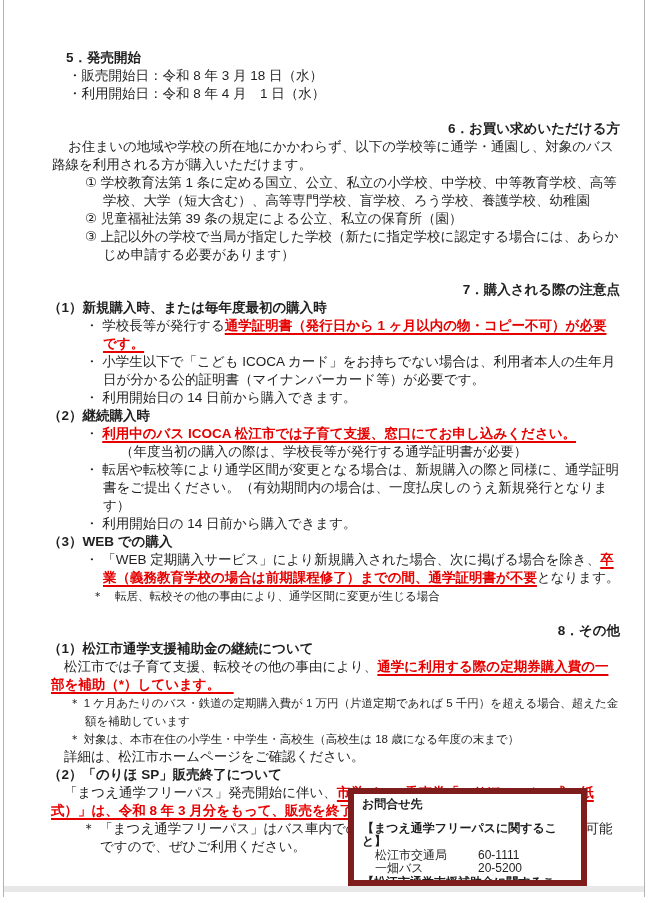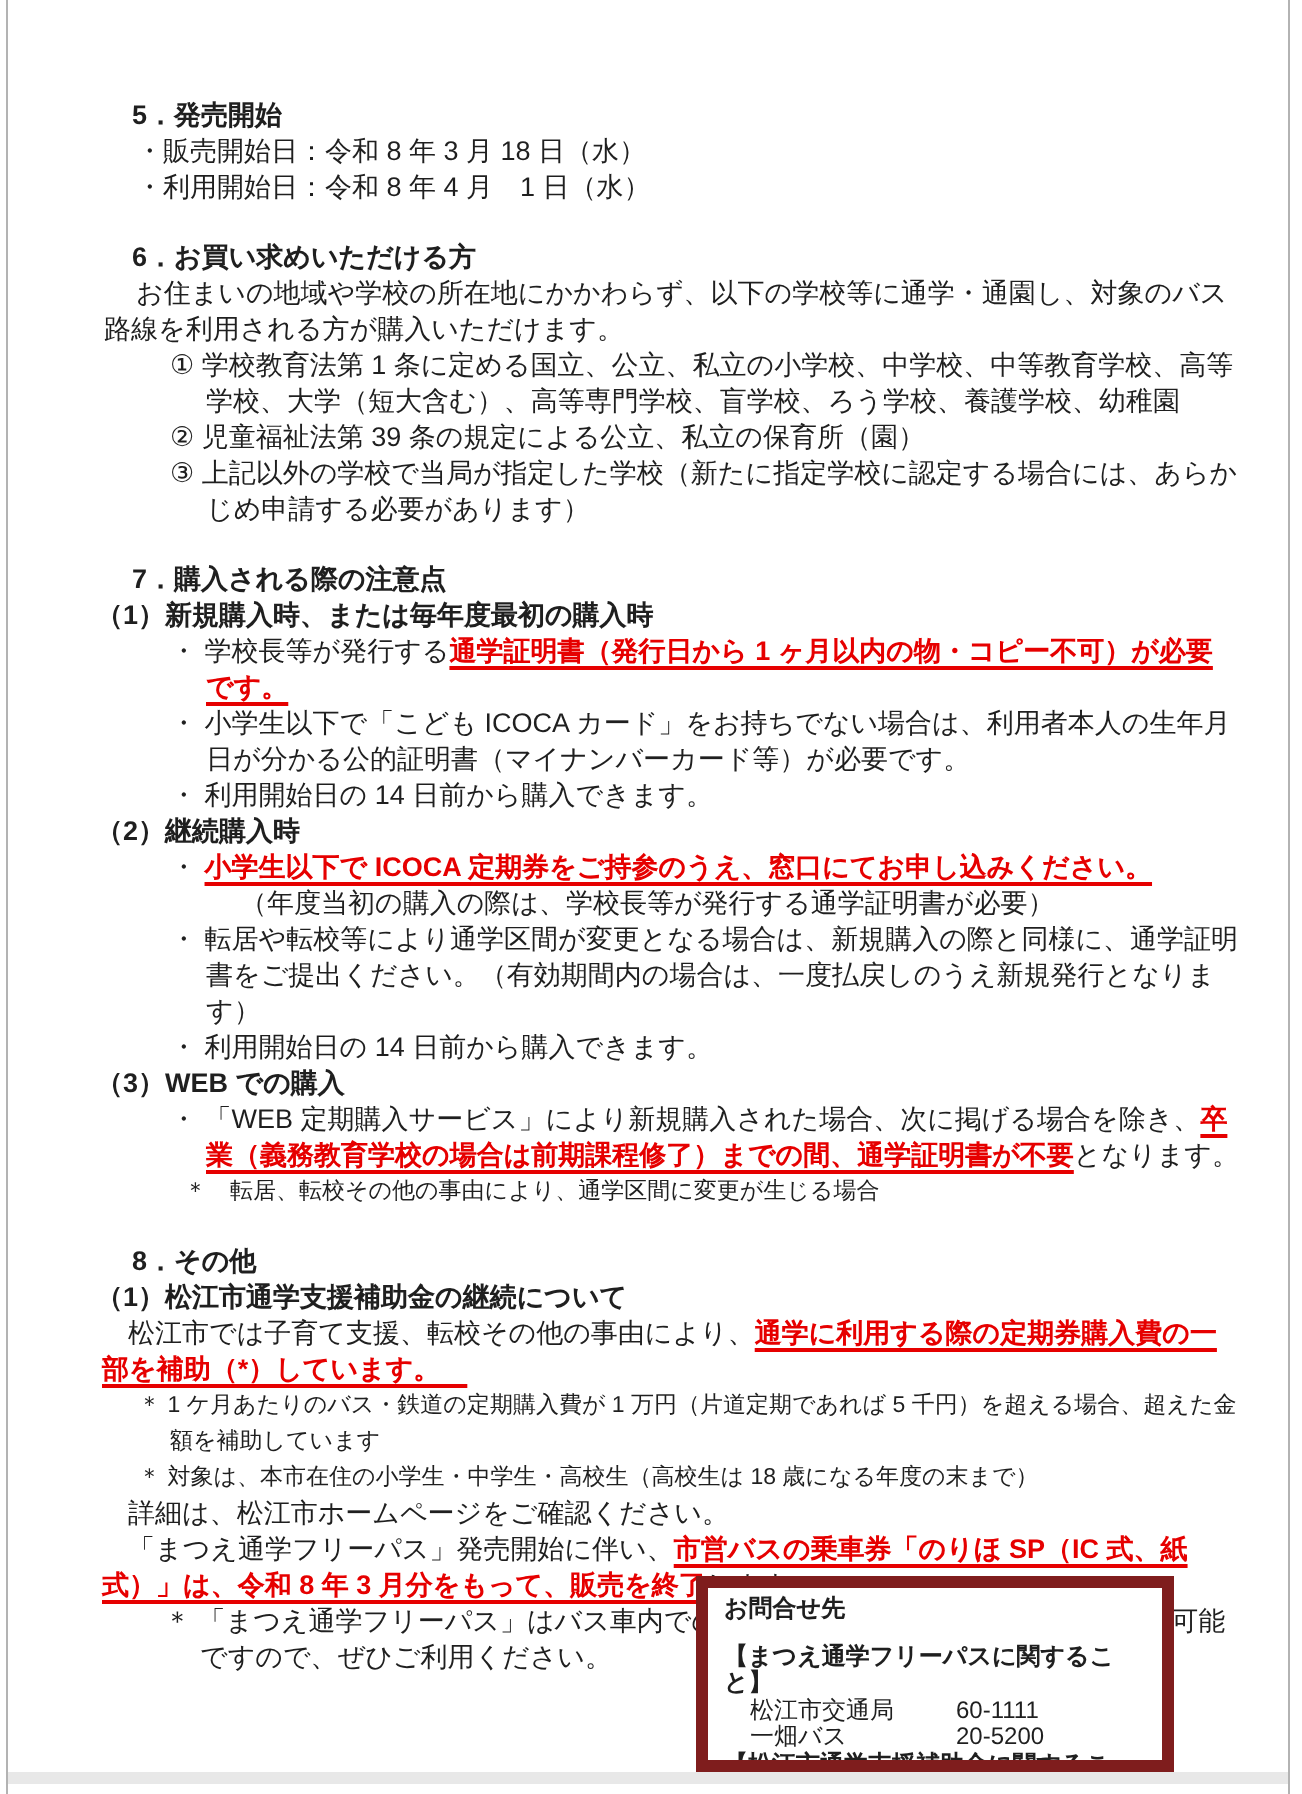--- a/index.html
+++ b/index.html
@@ -12,21 +12,21 @@
   .edge { position:absolute; top:0; bottom:0; width:1px; background:#b3b3b3; }
   .edge.left  { left:3px; }
   .edge.right { left:644px; }
   .page-break { position:absolute; left:4px; width:640px; top:886px; height:6px; background:#e8e8e8; }
 
   .content {
     position:absolute; left:48px; top:49px; width:572px;
     font-size:13.5px; line-height:18px; word-break:break-all;
   }
   .blk { margin:0; }
-  .gap { margin-top:17px; }
+  .gap { margin-top:17px;text-align:right; }
 
   .h      { font-weight:bold; margin-left:18px; }
   .item0  { margin-left:20px; }
   .para6  { margin-left:4px;  text-indent:16px; }
   .onum   { margin-left:55px; text-indent:-18px; }
   .sub    { font-weight:bold; }
   .li     { margin-left:55px; text-indent:-18px; }
   .paren  { margin-left:72px; }
   .note7  { margin-left:67px; text-indent:-23px; font-size:11.5px; }
   .para8  { margin-left:3px;  text-indent:13px; }
@@ -67,33 +67,34 @@
       <div class="blk para6"><span>お住まいの地域や学校の所在地にかかわらず、以下の学校等に通学・通園し、対象のバス路線を利用される方が購入いただけます。</span></div>
       <div class="blk onum"><span>① 学校教育法第 1 条に定める国立、公立、私立の小学校、中学校、中等教育学校、高等学校、大学（短大含む）、高等専門学校、盲学校、ろう学校、養護学校、幼稚園</span></div>
       <div class="blk onum"><span>② 児童福祉法第 39 条の規定による公立、私立の保育所（園）</span></div>
       <div class="blk onum"><span>③ 上記以外の学校で当局が指定した学校（新たに指定学校に認定する場合には、あらかじめ申請する必要があります）</span></div>
       <div class="blk h gap"><span>7．購入される際の注意点</span></div>
       <div class="blk sub"><span>（1）新規購入時、または毎年度最初の購入時</span></div>
       <div class="blk li"><span>・ 学校長等が発行する</span><span class="red">通学証明書（発行日から 1 ヶ月以内の物・コピー不可）が必要です。</span></div>
       <div class="blk li"><span>・ 小学生以下で「こども ICOCA カード」をお持ちでない場合は、利用者本人の生年月日が分かる公的証明書（マイナンバーカード等）が必要です。</span></div>
       <div class="blk li"><span>・ 利用開始日の 14 日前から購入できます。</span></div>
       <div class="blk sub"><span>（2）継続購入時</span></div>
-      <div class="blk li"><span>・ </span><span class="red">小学生以下で ICOCA 定期券をご持参のうえ、窓口にてお申し込みください。</span></div>
+      <div class="blk li"><span>・ </span><span class="red">利用中のバス ICOCA 松江市では子育て支援、窓口にてお申し込みください。</span></div>
       <div class="blk paren"><span>（年度当初の購入の際は、学校長等が発行する通学証明書が必要）</span></div>
       <div class="blk li"><span>・ 転居や転校等により通学区間が変更となる場合は、新規購入の際と同様に、通学証明書をご提出ください。（有効期間内の場合は、一度払戻しのうえ新規発行となります）</span></div>
       <div class="blk li"><span>・ 利用開始日の 14 日前から購入できます。</span></div>
       <div class="blk sub"><span>（3）WEB での購入</span></div>
       <div class="blk li"><span>・ 「WEB 定期購入サービス」により新規購入された場合、次に掲げる場合を除き、</span><span class="red">卒業（義務教育学校の場合は前期課程修了）までの間、通学証明書が不要</span><span>となります。</span></div>
       <div class="blk note7"><span>＊　転居、転校その他の事由により、通学区間に変更が生じる場合</span></div>
       <div class="blk h gap"><span>8．その他</span></div>
       <div class="blk sub"><span>（1）松江市通学支援補助金の継続について</span></div>
       <div class="blk para8"><span>松江市では子育て支援、転校その他の事由により、</span><span class="red">通学に利用する際の定期券購入費の一部を補助（*）しています。　</span></div>
       <div class="blk note8s"><span>＊ 1 ケ月あたりのバス・鉄道の定期購入費が 1 万円（片道定期であれば 5 千円）を超える場合、超えた金額を補助しています</span></div>
       <div class="blk note8s"><span>＊ 対象は、本市在住の小学生・中学生・高校生（高校生は 18 歳になる年度の末まで）</span></div>
       <div class="blk plain8"><span>詳細は、松江市ホームページをご確認ください。</span></div>
+      <div class="blk sub"><span>（2）「のりほ SP」販売終了について</span></div>
       <div class="blk para8"><span>「まつえ通学フリーパス」発売開始に伴い、</span><span class="red">市営バスの乗車券「のりほ SP（IC 式、紙式）」は、令和 8 年 3 月分をもって、販売を終了</span><span>します。</span></div>
       <div class="blk note8n"><span>＊ 「まつえ通学フリーパス」はバス車内での販売は行いませんが、WEB でも購入可能ですので、ぜひご利用ください。</span></div>
     </div>
 
   <div class="contact">
     <div class="contact-title">お問合せ先</div>
 
     <div class="cb-head">【まつえ通学フリーパスに関すること】</div>
     <div class="cb-row">
       <span class="cb-name">松江市交通局</span>

